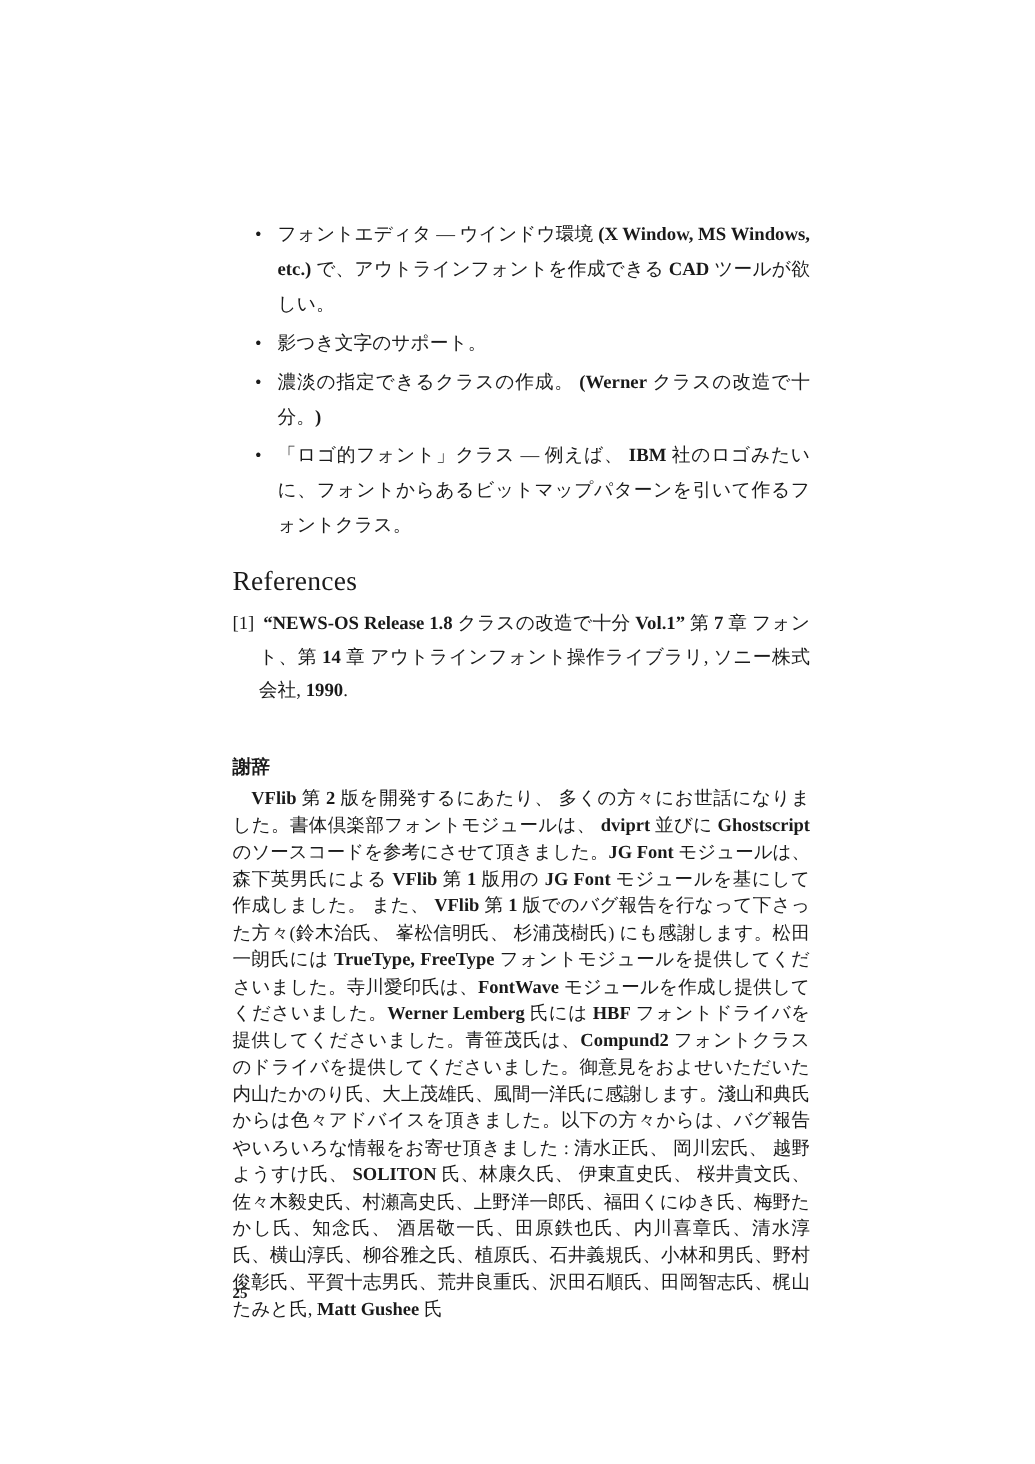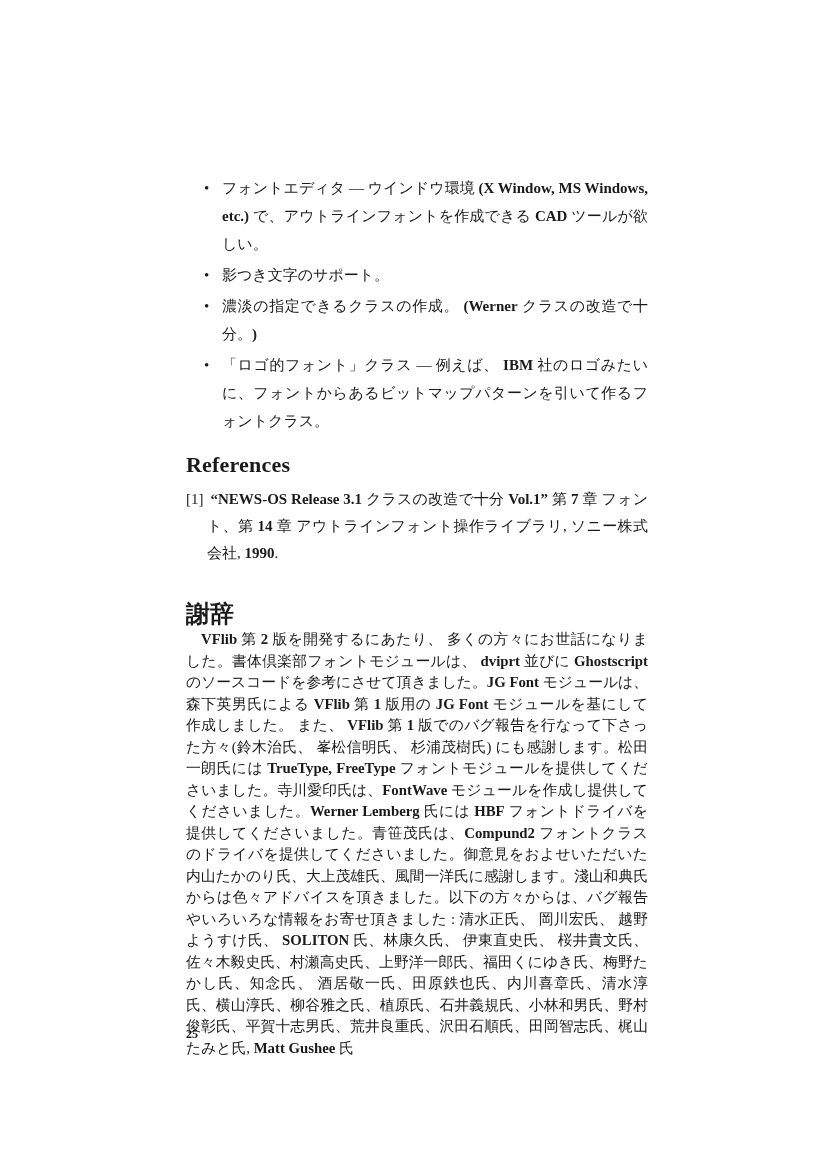--- a/index.html
+++ b/index.html
@@ -41,39 +41,39 @@
     left: 18px;
     top: 0;
     font-size: 15px;
     line-height: 28px;
   }
   
   .references-heading {
     margin: 16px 0 0 0;
     font-size: 22px;
     line-height: 28px;
-    font-weight: bold;
+    font-weight: normal;
     letter-spacing: 0.2px;
   }
   .ref-item {
     margin: 7px 0 0 0;
     font-size: 15px;
     line-height: 27px;
     padding-left: 21px;
     text-indent: -21px;
     text-align: justify;
   }
   .ref-marker {
     padding-right: 7px;
   }
   
   .ack-heading {
     margin: 36px 0 0 0;
     font-family: "Liberation Sans", "DejaVu Sans", sans-serif;
-    font-size: 24px;
+    font-size: 15px;
     line-height: 22px;
     font-weight: bold;
   }
   .ack-paragraph {
     margin: 4px 0 0 0;
     font-size: 14.8px;
     line-height: 21.5px;
     text-align: justify;
     text-indent: 15px;
   }
@@ -112,21 +112,21 @@
       </li>
       <li>
         <span class="bullet-dot">•</span>
         <span><span>「ロゴ的フォント」クラス — 例えば、 </span><b>IBM</b><span> 社のロゴみたいに、フォントからあるビットマップパターンを引いて作るフォントクラス。</span></span>
       </li>
     </ul>
 
     <h1 class="references-heading">References</h1>
 
     <div class="ref-item">
-      <span class="ref-marker">[1]</span><span><b>“NEWS-OS Release 3.1</b><span> クラスの改造で十分 </span><b>Vol.1”</b><span> 第 </span><b>7</b><span> 章 フォント、第 </span><b>14</b><span> 章 アウトラインフォント操作ライブラリ, ソニー株式会社, </span><b>1990</b><span>.</span></span>
+      <span class="ref-marker">[1]</span><span><b>“NEWS-OS Release 1.8</b><span> クラスの改造で十分 </span><b>Vol.1”</b><span> 第 </span><b>7</b><span> 章 フォント、第 </span><b>14</b><span> 章 アウトラインフォント操作ライブラリ, ソニー株式会社, </span><b>1990</b><span>.</span></span>
     </div>
 
     <h2 class="ack-heading">謝辞</h2>
 
     <p class="ack-paragraph"><b>VFlib</b><span> 第 </span><b>2</b><span> 版を開発するにあたり、 多くの方々にお世話になりました。書体倶楽部フォントモジュールは、 </span><b>dviprt</b><span> 並びに </span><b>Ghostscript</b><span> のソースコードを参考にさせて頂きました。</span><b>JG Font</b><span> モジュールは、 森下英男氏による </span><b>VFlib</b><span> 第 </span><b>1</b><span> 版用の </span><b>JG Font</b><span> モジュールを基にして作成しました。 また、 </span><b>VFlib</b><span> 第 </span><b>1</b><span> 版でのバグ報告を行なって下さった方々(鈴木治氏、 峯松信明氏、 杉浦茂樹氏) にも感謝します。松田一朗氏には </span><b>TrueType, FreeType</b><span> フォントモジュールを提供してくださいました。寺川愛印氏は、</span><b>FontWave</b><span> モジュールを作成し提供してくださいました。</span><b>Werner Lemberg</b><span> 氏には </span><b>HBF</b><span> フォントドライバを提供してくださいました。青笹茂氏は、</span><b>Compund2</b><span> フォントクラスのドライバを提供してくださいました。御意見をおよせいただいた内山たかのり氏、大上茂雄氏、風間一洋氏に感謝します。淺山和典氏からは色々アドバイスを頂きました。以下の方々からは、バグ報告やいろいろな情報をお寄せ頂きました : 清水正氏、 岡川宏氏、 越野ようすけ氏、 </span><b>SOLITON</b><span> 氏、林康久氏、 伊東直史氏、 桜井貴文氏、佐々木毅史氏、村瀬高史氏、上野洋一郎氏、福田くにゆき氏、梅野たかし氏、知念氏、 酒居敬一氏、田原鉄也氏、内川喜章氏、清水淳氏、横山淳氏、柳谷雅之氏、植原氏、石井義規氏、小林和男氏、野村俊彰氏、平賀十志男氏、荒井良重氏、沢田石順氏、田岡智志氏、梶山たみと氏, </span><b>Matt Gushee</b><span> 氏</span></p>
 
 
   </div>
 
   <div class="page-number">25</div>

